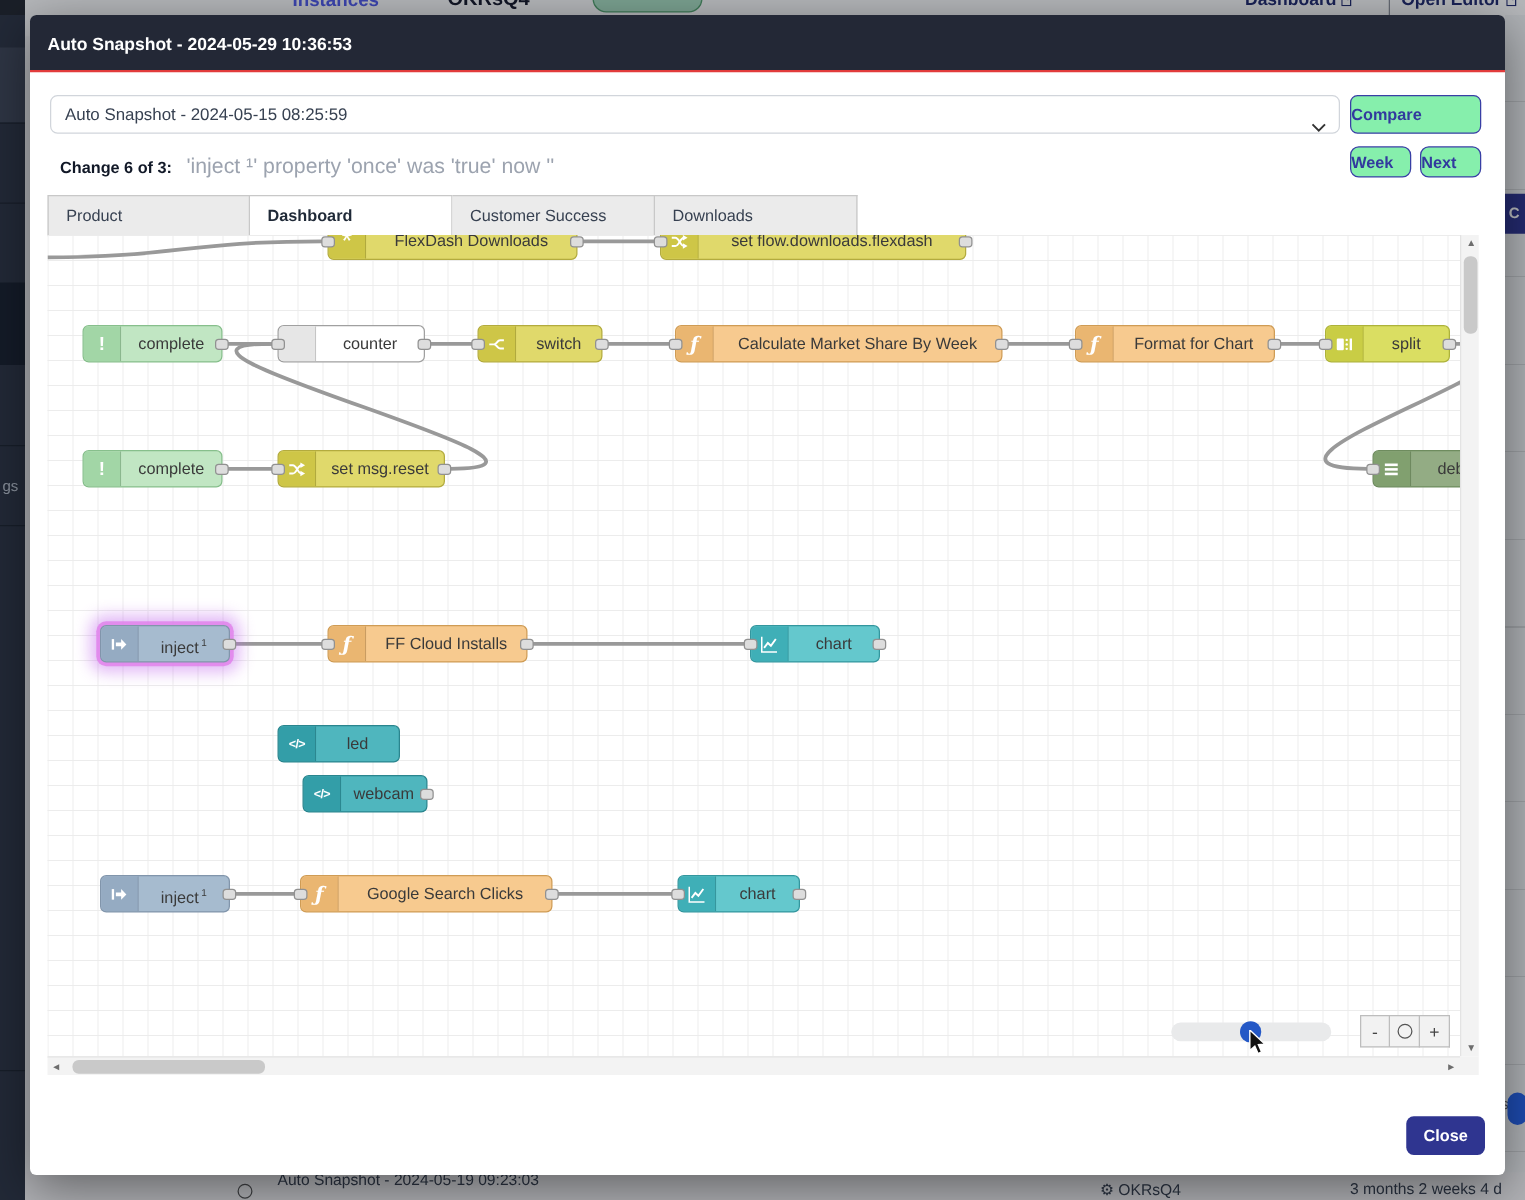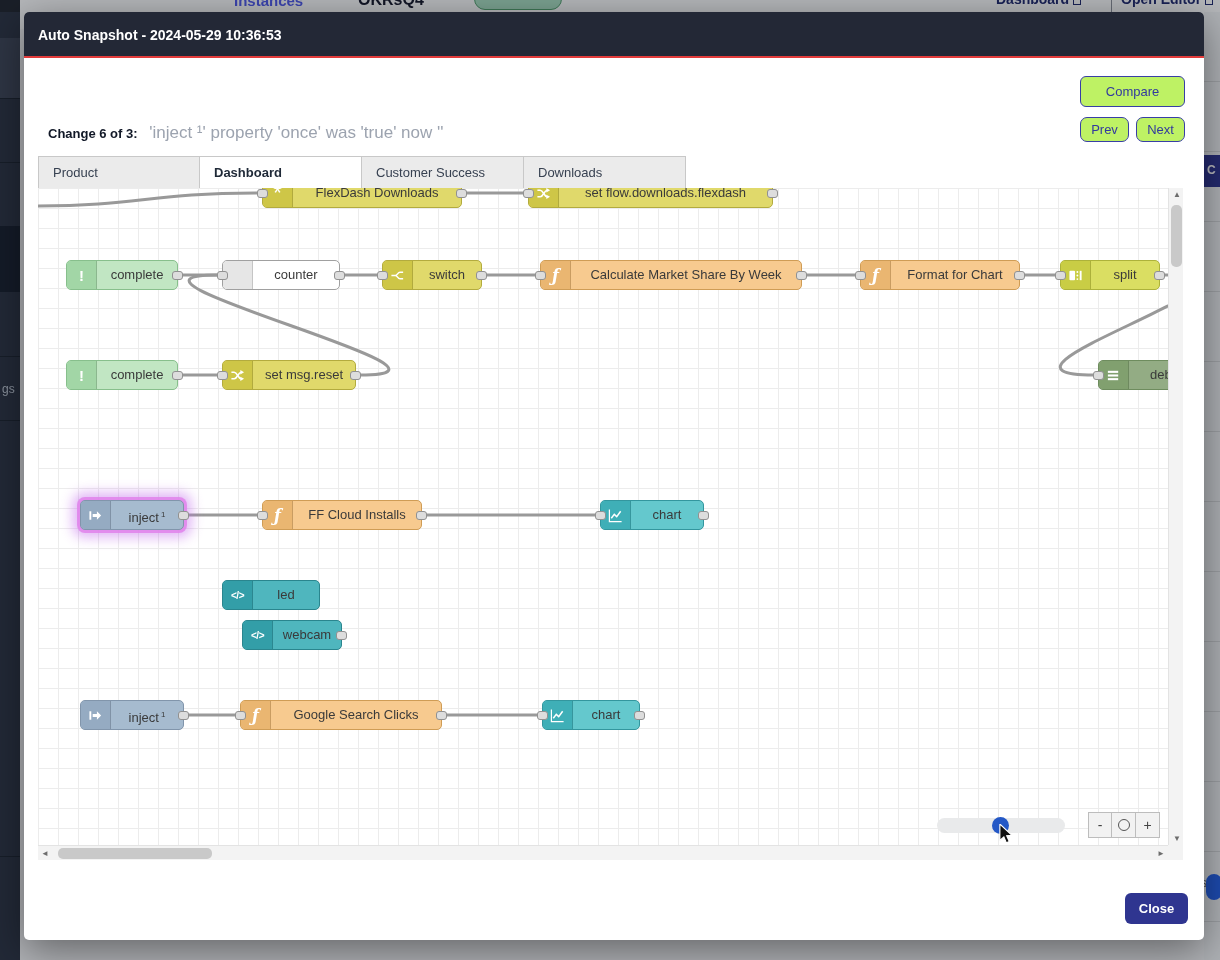--- a/index.html
+++ b/index.html
@@ -32,22 +32,22 @@
   #overlay { position:absolute; inset:0; background:rgba(12,15,24,0.28); z-index:4; }
   
   #modal { position:absolute; left:24px; top:12px; width:1180px; height:928px; background:#fff; z-index:10;
     border-radius:5px; box-shadow:0 10px 40px rgba(0,0,0,.45); }
   #modal-header { position:absolute; left:0; top:0; width:100%; height:46px; background:#232836;
     border-bottom:2px solid #e23b3b; border-radius:5px 5px 0 0; }
   #modal-title { position:absolute; left:14px; top:15px; color:#fff; font-size:14px; font-weight:700; }
   .select { position:absolute; left:16px; top:64px; width:1032px; height:31px; border:1px solid #d1d5db; border-radius:6px;
     font-size:13.5px; color:#374151; line-height:29px; padding:0 30px 0 11px; background:#fff; cursor:pointer; }
   .select .chev { position:absolute; right:10px; top:10px; }
-  .btn-outline { position:absolute; height:31px; background:#bef264; border:1px solid #383fa5; border-radius:6px;
-    color:#32399e; font-size:13px; font-weight:400; text-align:center; cursor:pointer; }
+  .btn-outline { position:absolute; height:31px; background:#86efac; border:1px solid #383fa5; border-radius:6px;
+    color:#32399e; font-size:13px; font-weight:700; text-align:left; cursor:pointer; }
   #compare-btn { left:1056px; top:64px; width:105px; line-height:29px; }
   #prev-btn { left:1056px; top:105px; width:49px; height:25px; line-height:23px; border-radius:7px; }
   #next-btn { left:1112px; top:105px; width:49px; height:25px; line-height:23px; border-radius:7px; }
   #change-row { position:absolute; left:24px; top:111px; font-size:13px; }
   #change-label { color:#111827; font-weight:700; }
   #change-detail { color:#9ca3af; font-size:17px; margin-left:8px; }
   
   #tabs { position:absolute; left:14px; top:144px; height:33px; display:flex; }
   .tab { width:162px; height:33px; line-height:32px; padding-left:14px; font-size:13px; color:#374151;
     background:#ebebeb; border:1px solid #c8c8c8; border-left:none; cursor:pointer; }
@@ -121,35 +121,47 @@
     <div class="sb-seg" style="top:856px;height:1px;background:#1d2430"></div>
     <span class="gs">gs</span>
   </div>
 
   <div id="bg-right">
     <div class="cbtn">C</div>
     <span class="ys">ys</span>
     <div class="blob"></div>
   </div>
 
+  <div id="bg-bottom">
+    <span class="circ"></span>
+    <span class="snaptxt">Auto Snapshot - 2024-05-19 09:23:03</span>
+    <span class="inst">⚙ <span>OKRsQ4</span></span>
+    <span class="age">3 months 2 weeks 4 d</span>
+  </div>
 
   <div id="overlay"></div>
 
   <div id="modal">
     <div id="modal-header">
       <span id="modal-title">Auto Snapshot - 2024-05-29 10:36:53</span>
     </div>
 
+    <div class="select">
+      <span>Auto Snapshot - 2024-05-15 08:25:59</span>
+      <span class="chev"><svg width="12" height="8" viewBox="0 0 12 8">
+            <path d="M1 1.5 6 6.5 11 1.5" stroke="#333" stroke-width="1.6" fill="none"></path>
+          </svg></span>
+    </div>
     <button class="btn-outline" id="compare-btn">Compare</button>
 
     <div id="change-row">
       <span id="change-label">Change 6 of 3:</span>
       <span id="change-detail">'inject ¹' property 'once' was 'true' now ''</span>
     </div>
-    <button class="btn-outline" id="prev-btn">Prev</button>
+    <button class="btn-outline" id="prev-btn">Week</button>
     <button class="btn-outline" id="next-btn">Next</button>
 
     <div id="tabs">
         <div class="tab">Product</div>
         <div class="tab active">Dashboard</div>
         <div class="tab">Customer Success</div>
         <div class="tab">Downloads</div>
       </div>
 
     <div id="canvas">

